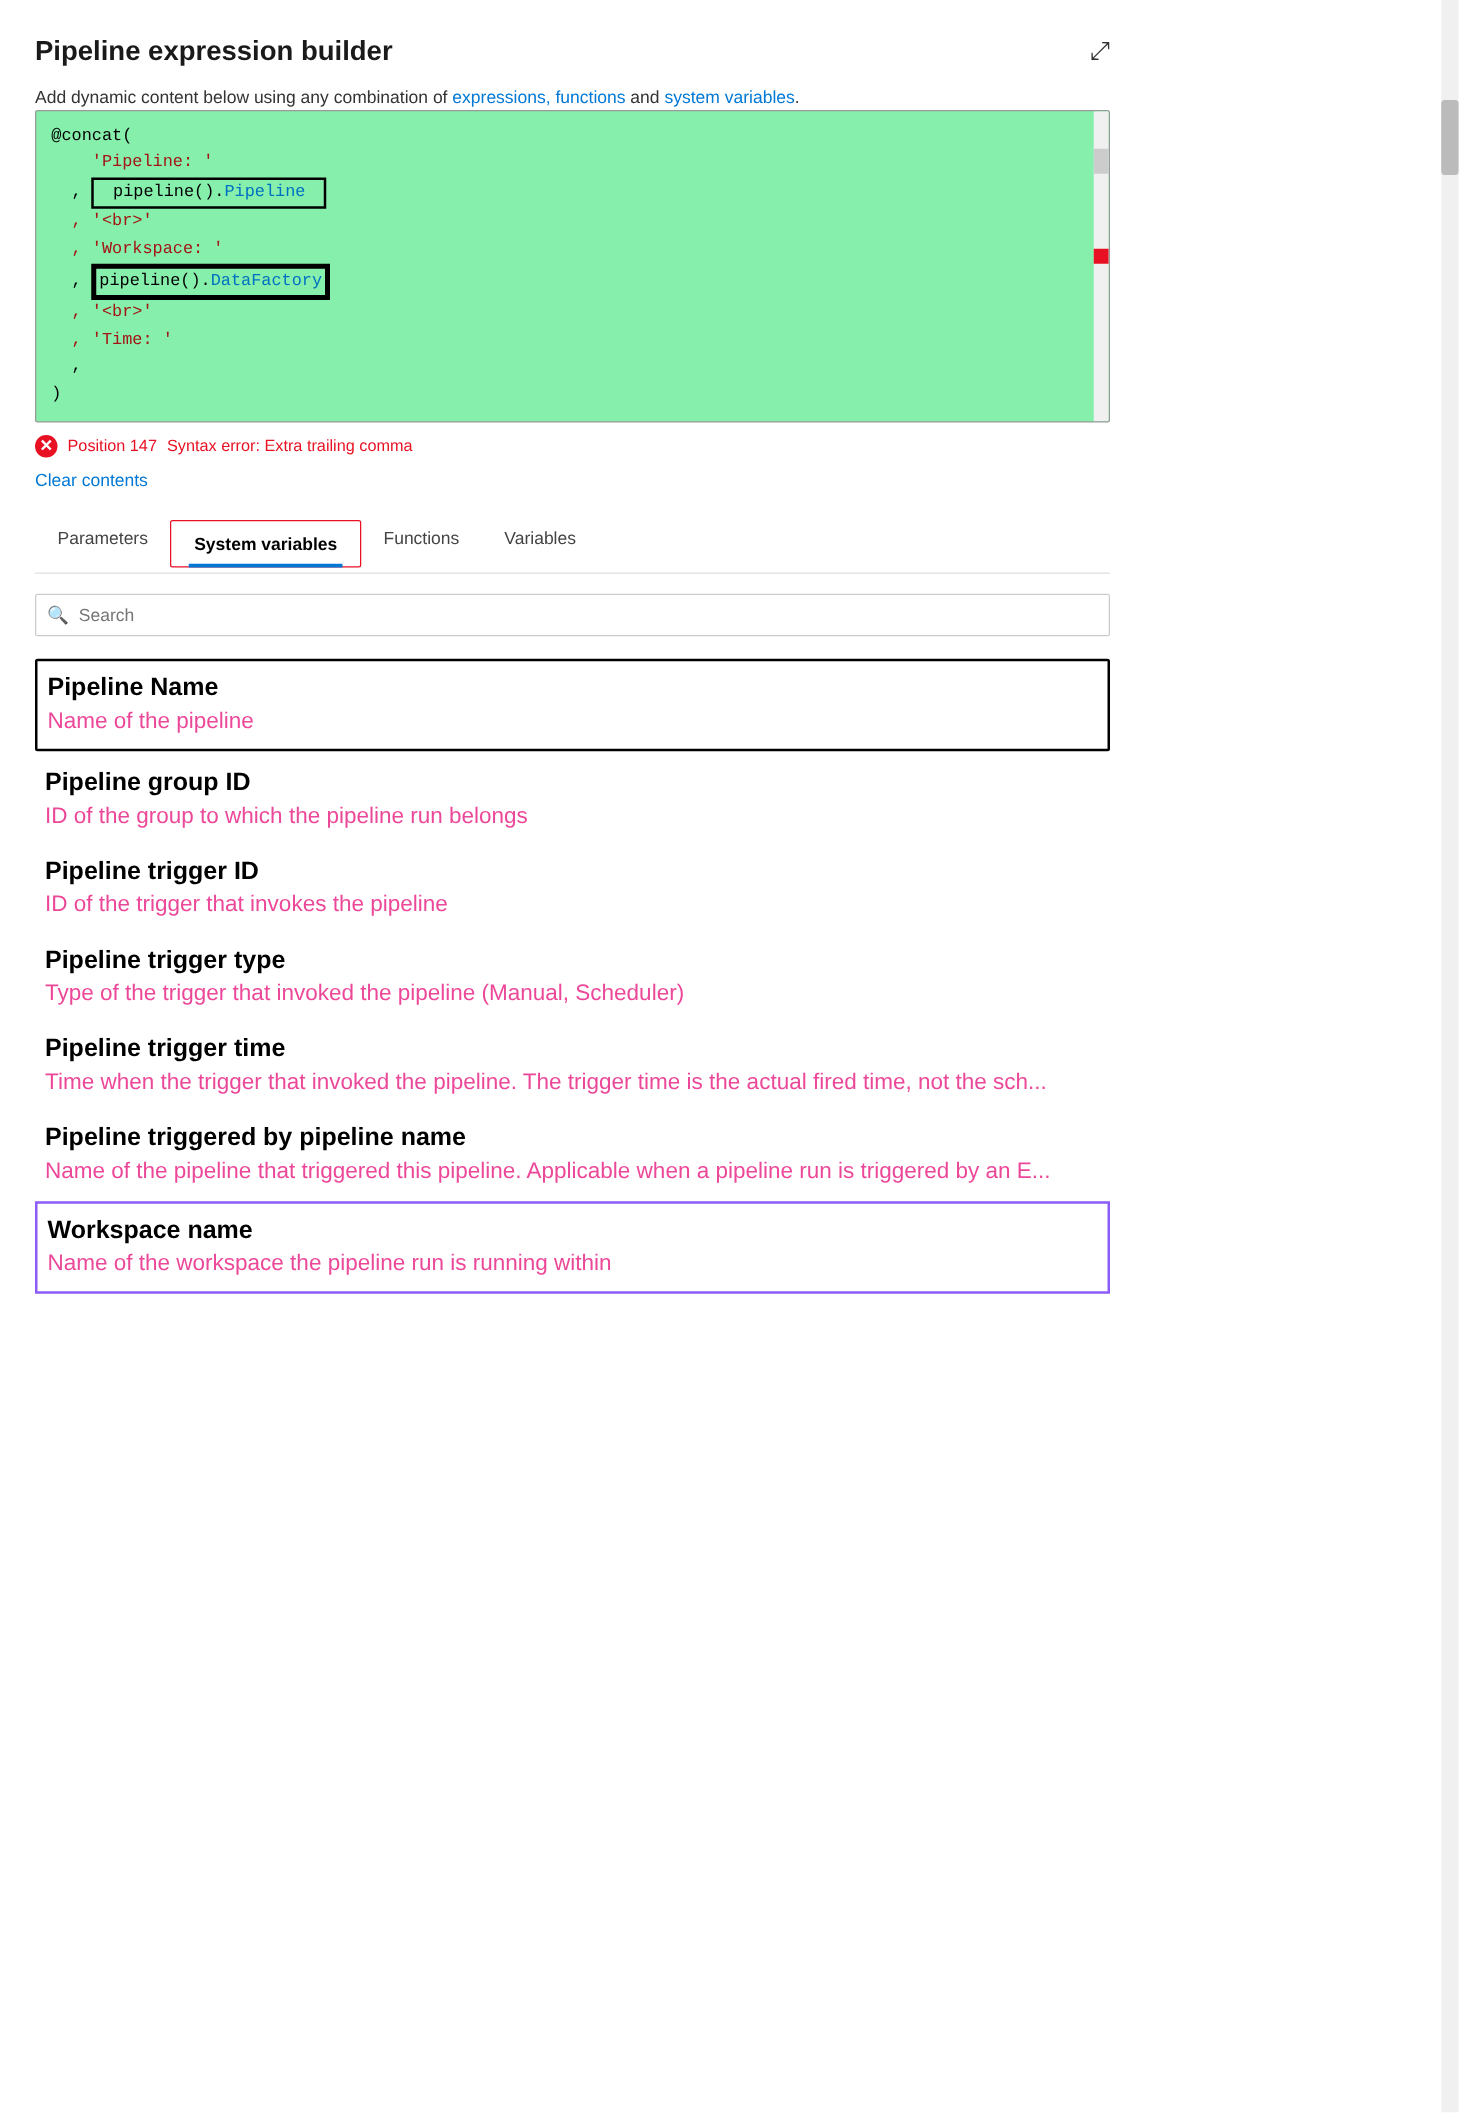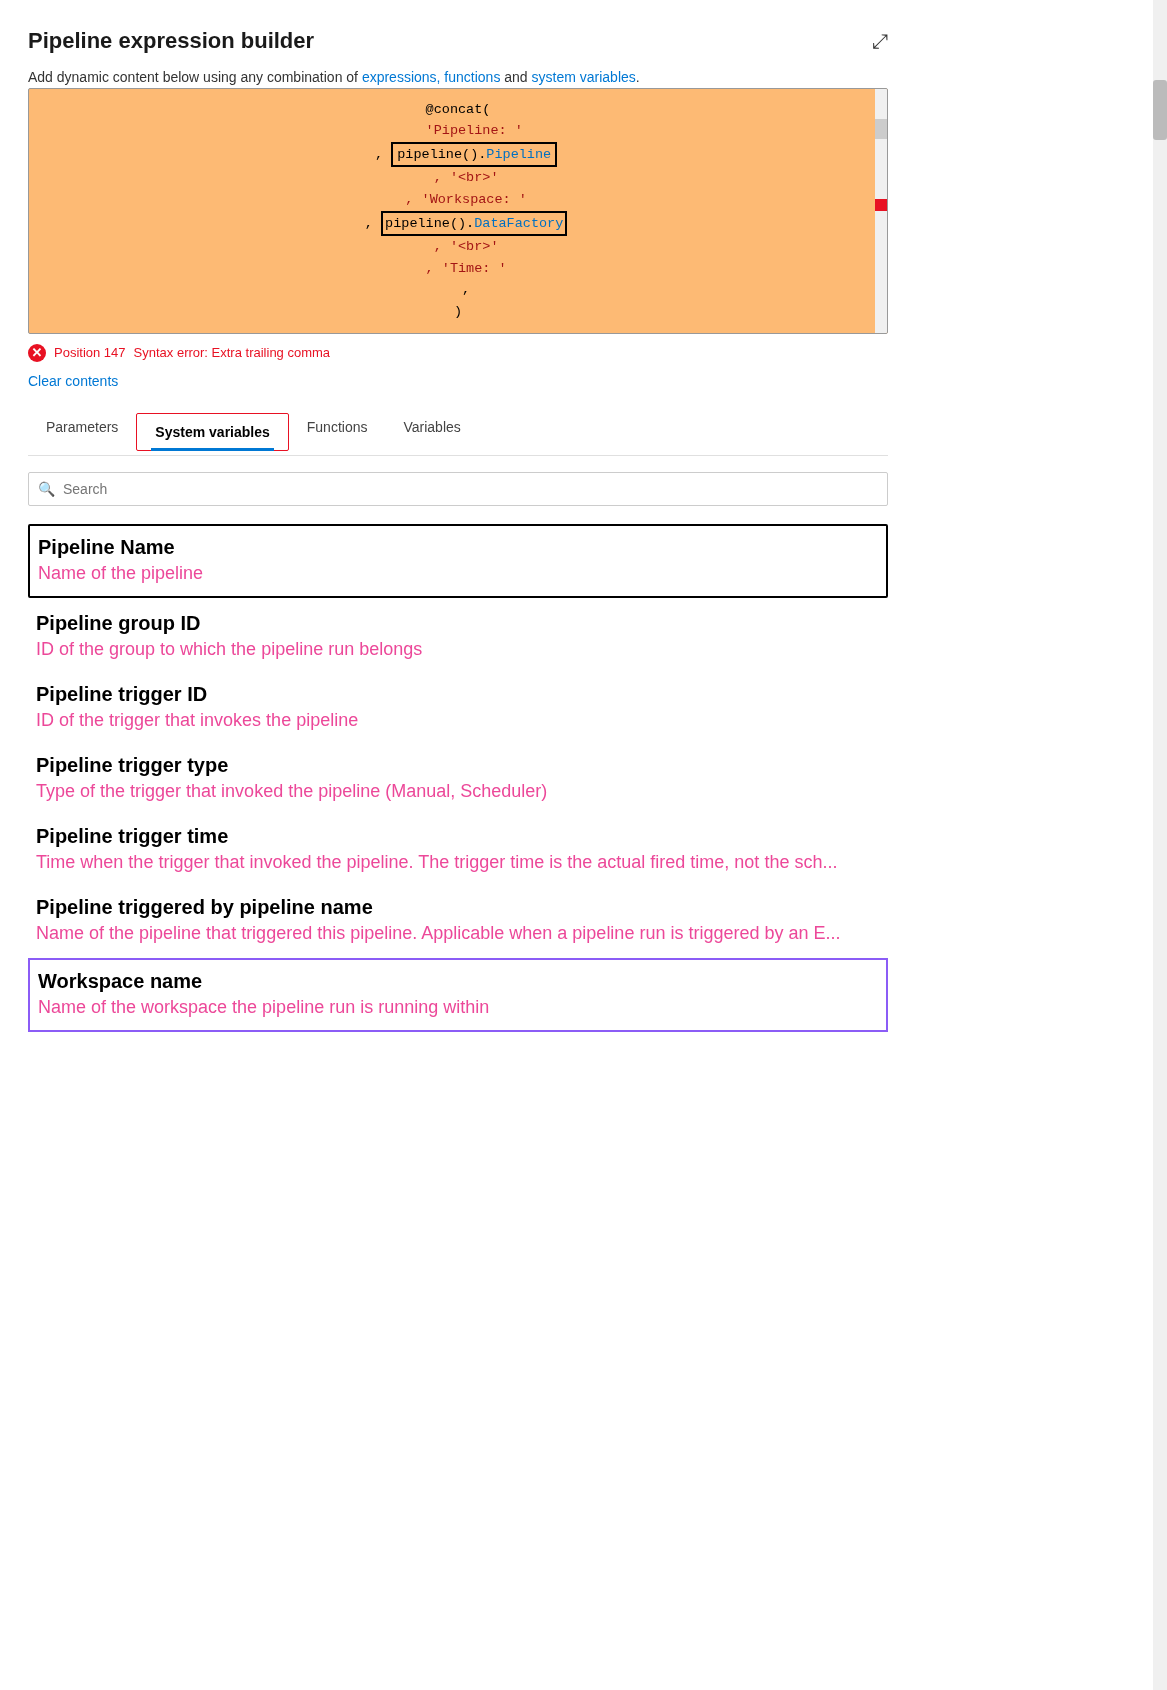--- a/index.html
+++ b/index.html
@@ -45,49 +45,48 @@
 
     .subtitle a {
       color: #0078d4;
       text-decoration: none;
     }
 
     
     .code-editor {
       border: 1px solid #999;
       border-radius: 2px;
-      background: #fdba74;
+      background: #86efac;
       padding: 10px 12px;
       font-family: 'Consolas', 'Courier New', monospace;
       font-size: 13.5px;
       line-height: 1.6;
       min-height: 240px;
       position: relative;
       margin-bottom: 10px;
       overflow: hidden;
-      text-align: center;
     }
 
     .code-line {
       display: block;
       white-space: pre;
     }
 
     .code-blue { color: #0070c1; }
     .code-red { color: #a31515; }
     .code-black { color: #000; }
 
     .code-highlight-black {
       border: 2px solid #000;
       display: inline-block;
-      padding: 0 4px;
+      padding: 0 15px;
     }
 
     .code-highlight-green {
-      border: 2px solid #000000;
+      border: 4px solid #000000;
       display: inline-block;
       padding: 0 2px;
     }
 
     
     .editor-scrollbar {
       position: absolute;
       right: 0;
       top: 0;
       width: 12px;

